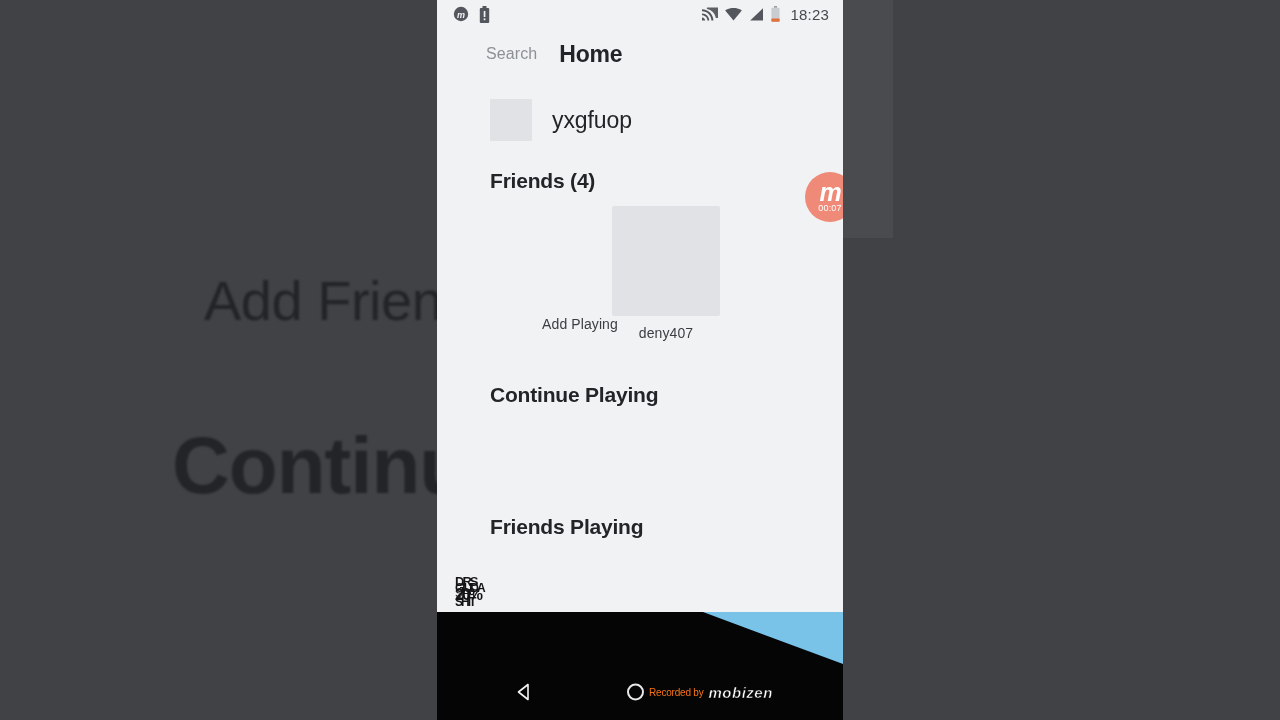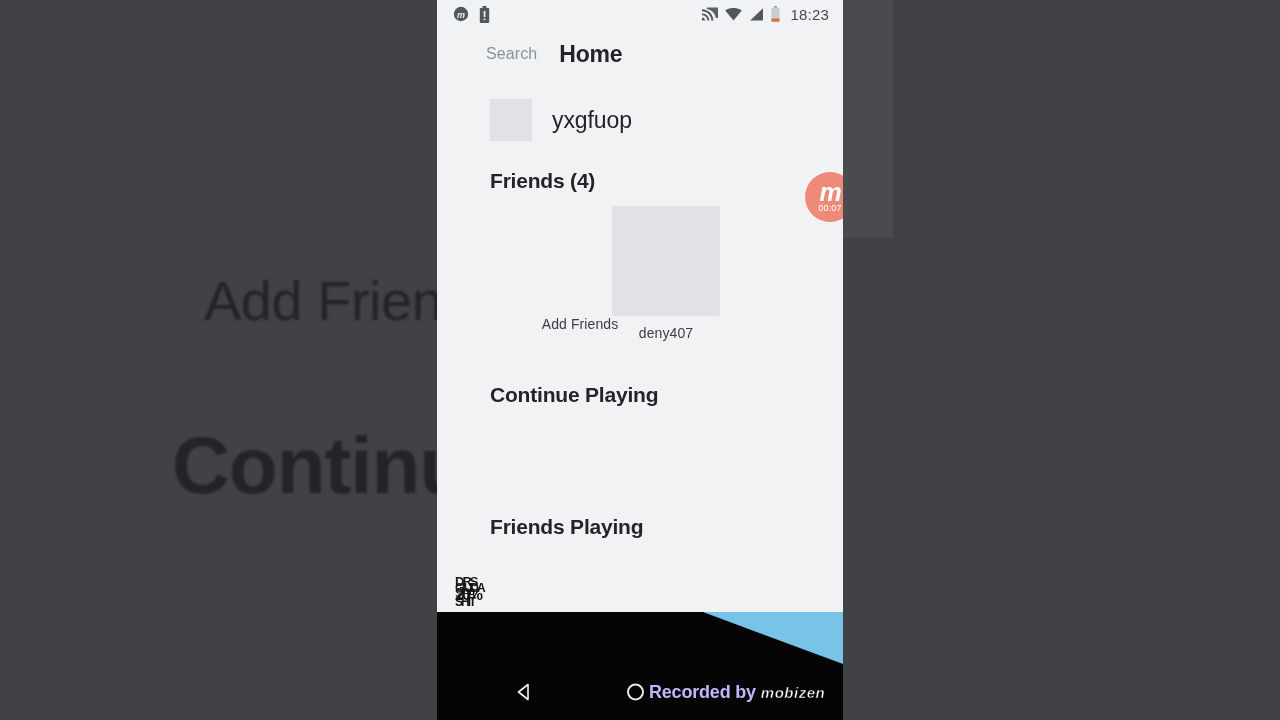--- a/index.html
+++ b/index.html
@@ -137,21 +137,21 @@
   }
   #back-btn { margin-left:73px; width:28px; height:28px; display:flex; align-items:center; justify-content:center; }
   #watermark {
     position:absolute; left:190px; top:50%; transform:translateY(-50%);
     display:flex; align-items:center; gap:5px;
   }
   #wm-ring {
     width:17px; height:17px; border-radius:50%;
     border:2px solid #e8e8e8;
   }
-  #wm-text { color:#c4b5fd; font-size:18px; font-weight:700; letter-spacing:-0.2px; }
+  #wm-text { color:#f97316; font-size:10px; font-weight:400; letter-spacing:-0.2px; }
   #wm-logo {
     color:#fff; font-size:15px; font-weight:700; font-style:italic;
     letter-spacing:0.5px; -webkit-text-stroke:0.5px #000;
   }
 </style>
 </head>
 <body>
 
 <div id="backdrop">
   <div class="bd-panel"></div>
@@ -215,21 +215,21 @@
 
   <div id="user-row">
     <div id="user-avatar"></div>
     <div id="user-name">yxgfuop</div>
   </div>
 
   <div class="section-head" id="friends-head">Friends (4)</div>
 
   <div id="friends-strip">
     <div class="friend-tile" id="tile-add">
-      <div class="tile-label">Add Friends</div>
+      <div class="tile-label">Add Playing</div>
     </div>
     <div class="friend-tile" id="tile-deny">
       <div class="tile-box"></div>
       <div class="tile-label">deny407</div>
     </div>
   </div>
 
   <div class="section-head" id="continue-head">Continue Playing</div>
 
   <div class="section-head" id="fplaying-head">Friends Playing</div>

